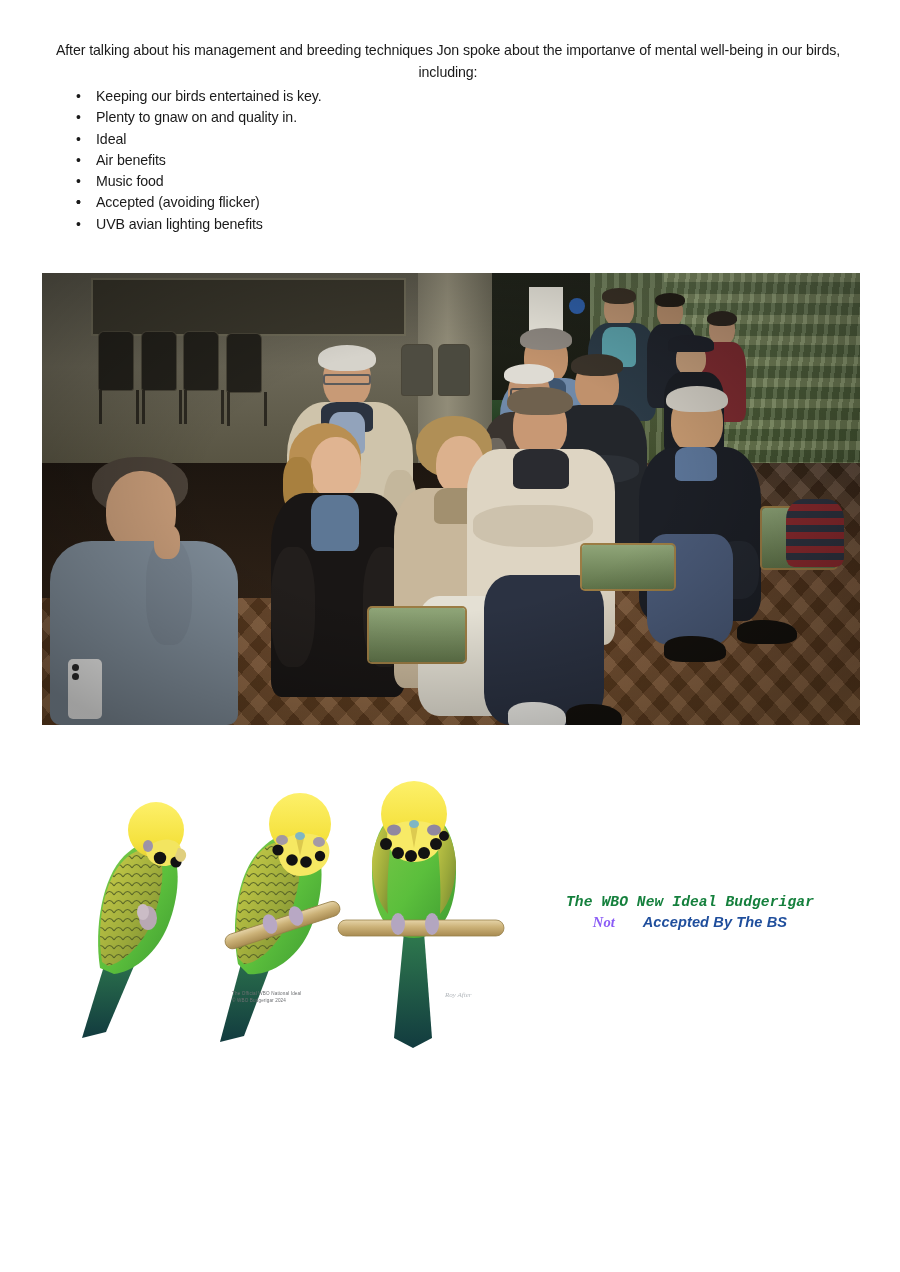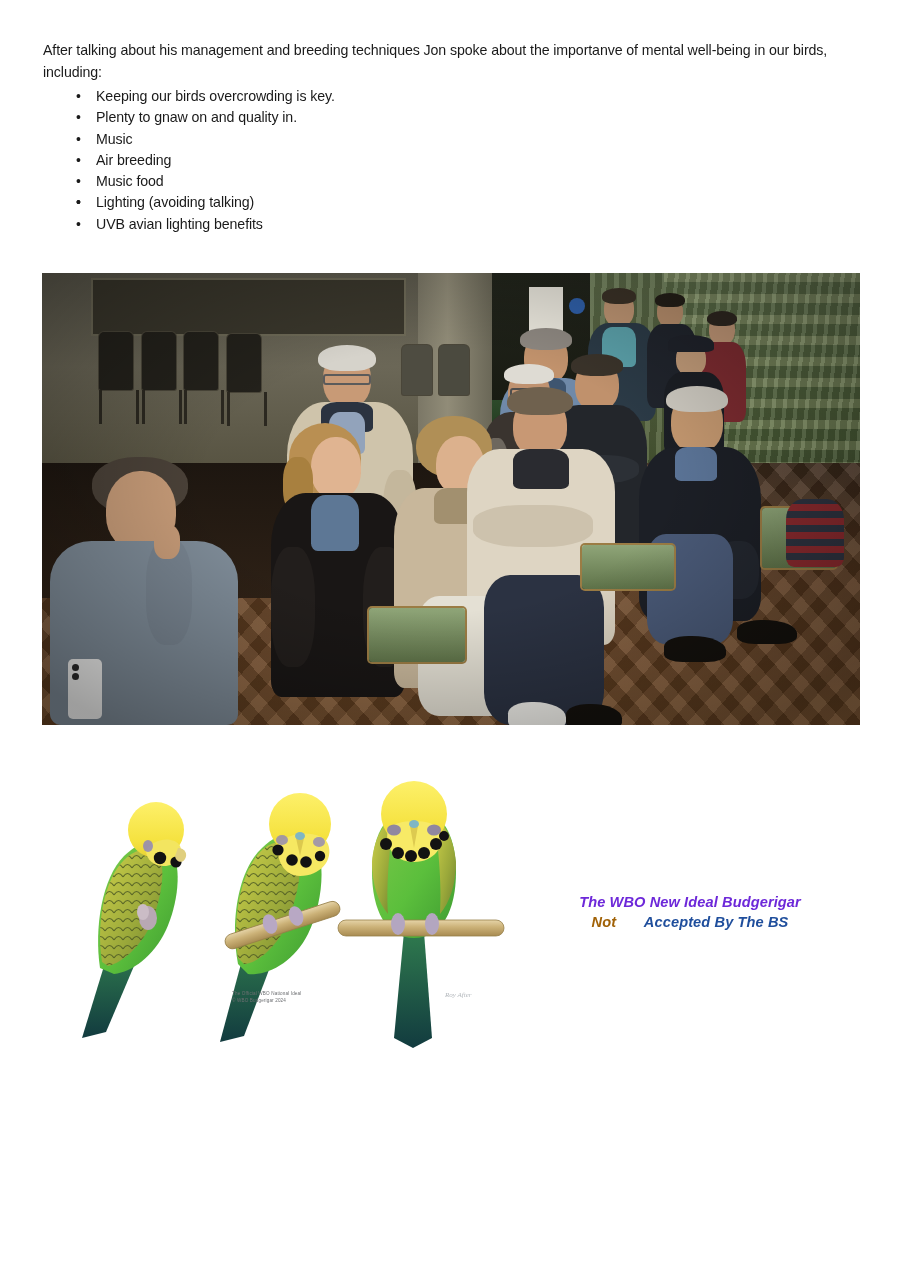--- a/index.html
+++ b/index.html
@@ -23,20 +23,21 @@
     left: 43px;
     top: 40px;
     width: 810px;
   }
   .intro-para {
     font-size: 14.2px;
     line-height: 21.5px;
     color: #1a1a1a;
     margin: 0;
     letter-spacing: -0.1px;
+    text-align: center;
   }
   ul.bullet-list {
     margin: 3px 0 0 0;
     padding: 0;
     list-style: none;
   }
   ul.bullet-list li {
     position: relative;
     font-size: 14.2px;
     line-height: 21.3px;
@@ -234,38 +235,38 @@
     top: 892px;
     width: 300px;
     text-align: center;
     font-family: "Liberation Sans", sans-serif;
     font-weight: bold;
     font-style: italic;
     font-size: 14.6px;
     line-height: 20px;
     letter-spacing: 0.1px;
   }
-  .cap-line1 { color: #6d28d9; display: block; }
+  .cap-line1 { color: #15803d; display: block; font-family: Liberation Mono, monospace; }
   .cap-line2 { display: block; }
-  .cap-not { color: #a16207; }
+  .cap-not { color: #8b5cf6; font-family: Liberation Serif, serif; }
   .cap-rest { color: #1F4E9C; margin-left: 24px; }
 </style>
 </head>
 <body>
 
 <div class="doc-text">
   <p class="intro-para">After talking about his management and breeding techniques Jon spoke about the importanve of mental well-being in our birds, including:</p>
   <ul class="bullet-list">
-    <li><span class="bullet-dot">•</span><span>Keeping our birds overcrowding is key.</span></li>
+    <li><span class="bullet-dot">•</span><span>Keeping our birds entertained is key.</span></li>
     <li><span class="bullet-dot">•</span><span>Plenty to gnaw on and quality in.</span></li>
-    <li><span class="bullet-dot">•</span><span>Music</span></li>
-    <li><span class="bullet-dot">•</span><span>Air breeding</span></li>
+    <li><span class="bullet-dot">•</span><span>Ideal</span></li>
+    <li><span class="bullet-dot">•</span><span>Air benefits</span></li>
     <li><span class="bullet-dot">•</span><span>Music food</span></li>
     <li><span class="bullet-dot">•</span></li>
-    <li><span class="bullet-dot">•</span><span>Lighting (avoiding talking)</span></li>
+    <li><span class="bullet-dot">•</span><span>Accepted (avoiding flicker)</span></li>
     <li><span class="bullet-dot">•</span><span>UVB avian lighting benefits</span></li>
   </ul>
 </div>
 
 <div class="photo-frame" aria-label="Audience of seated people in a village hall listening to a talk, wooden parquet floor, green patterned curtains">
   <div class="photo-canvas">
 
     <div class="ph wall"></div>
     <div class="ph wall-panel"></div>
     <div class="ph wall-col"></div>

